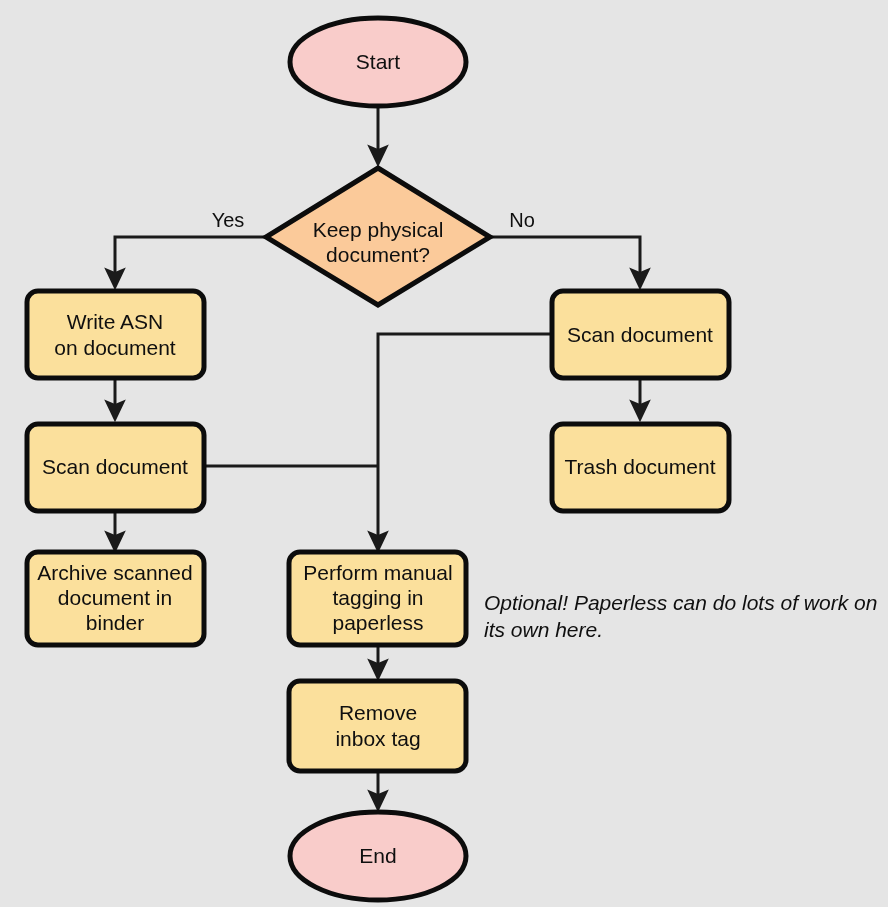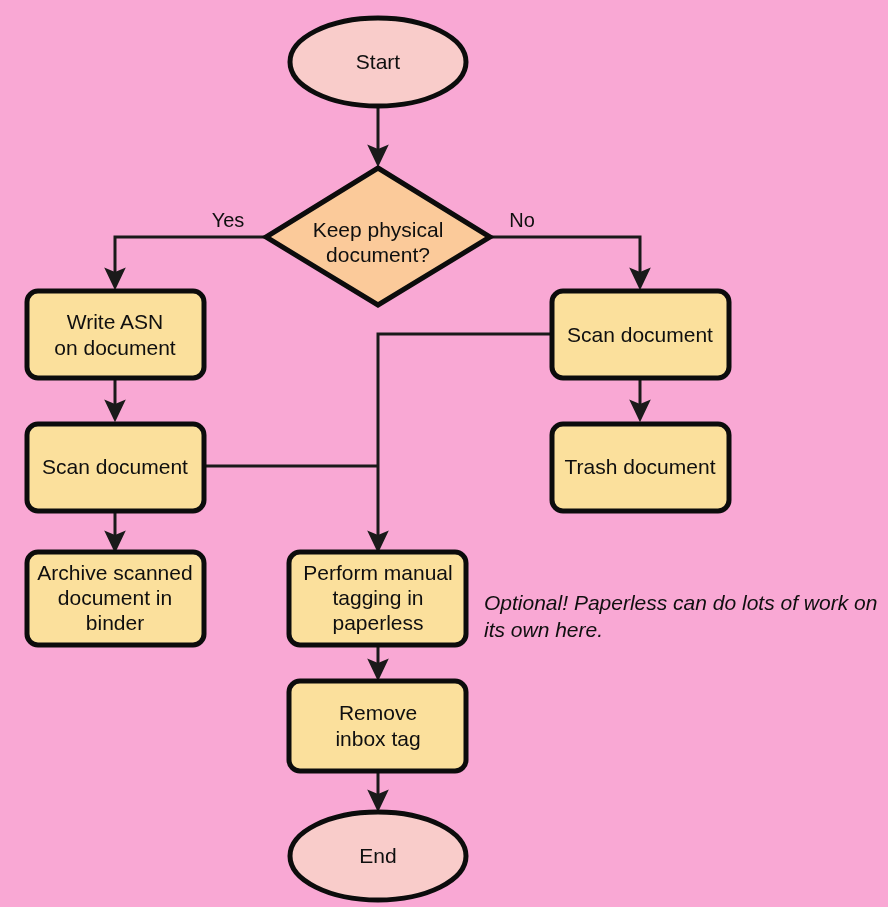--- a/index.html
+++ b/index.html
@@ -8,21 +8,21 @@
     padding: 0;
     background: #ffffff;
   }
   body {
     font-family: "Liberation Sans", sans-serif;
   }
   #canvas {
     position: relative;
     width: 888px;
     height: 907px;
-    background: #f9a8d4;
+    background: #e5e5e5;
     overflow: hidden;
   }
   #flow-svg {
     position: absolute;
     left: 0;
     top: 0;
     width: 888px;
     height: 907px;
   }
   .node-label {

